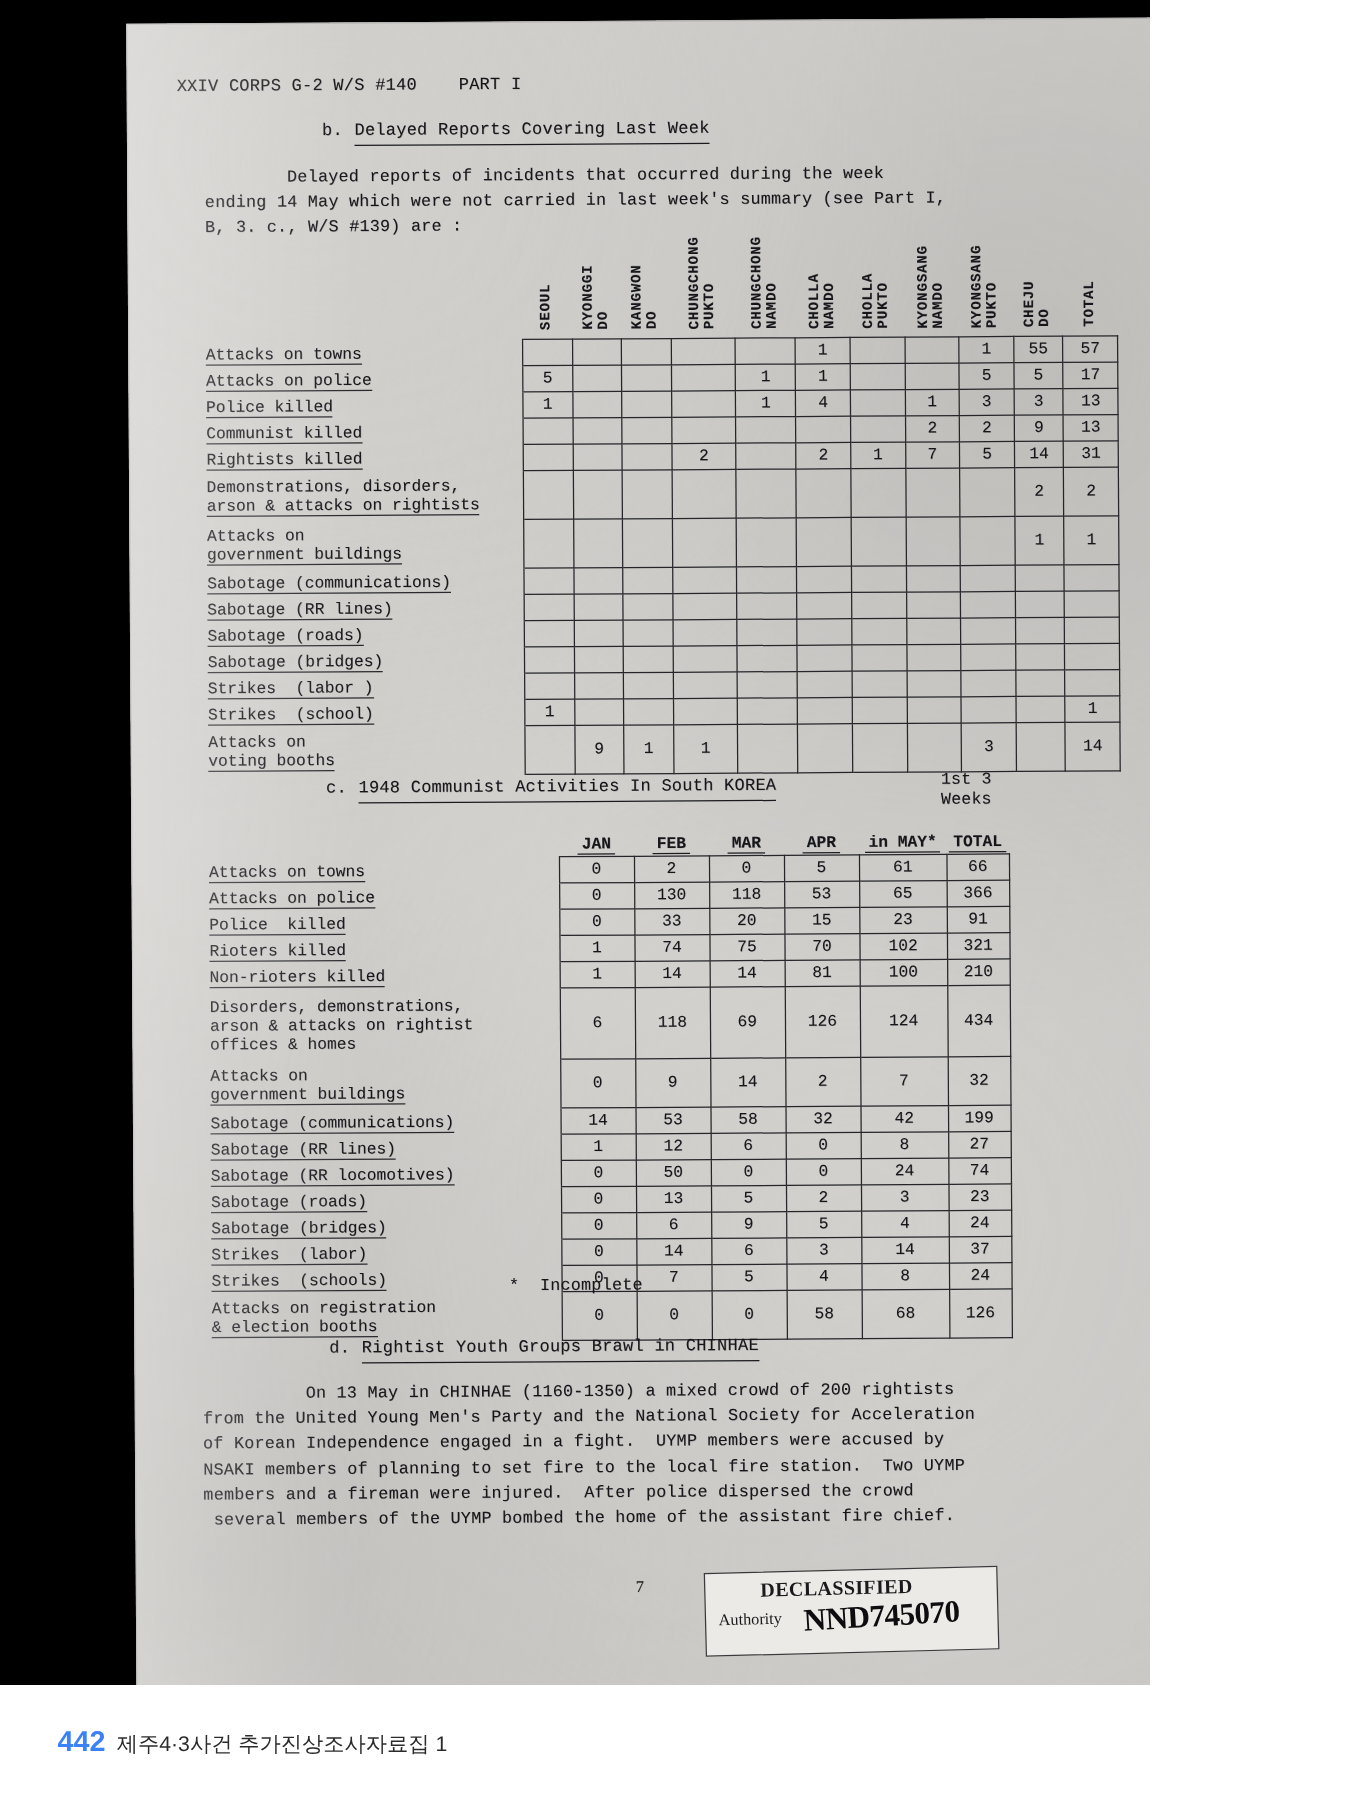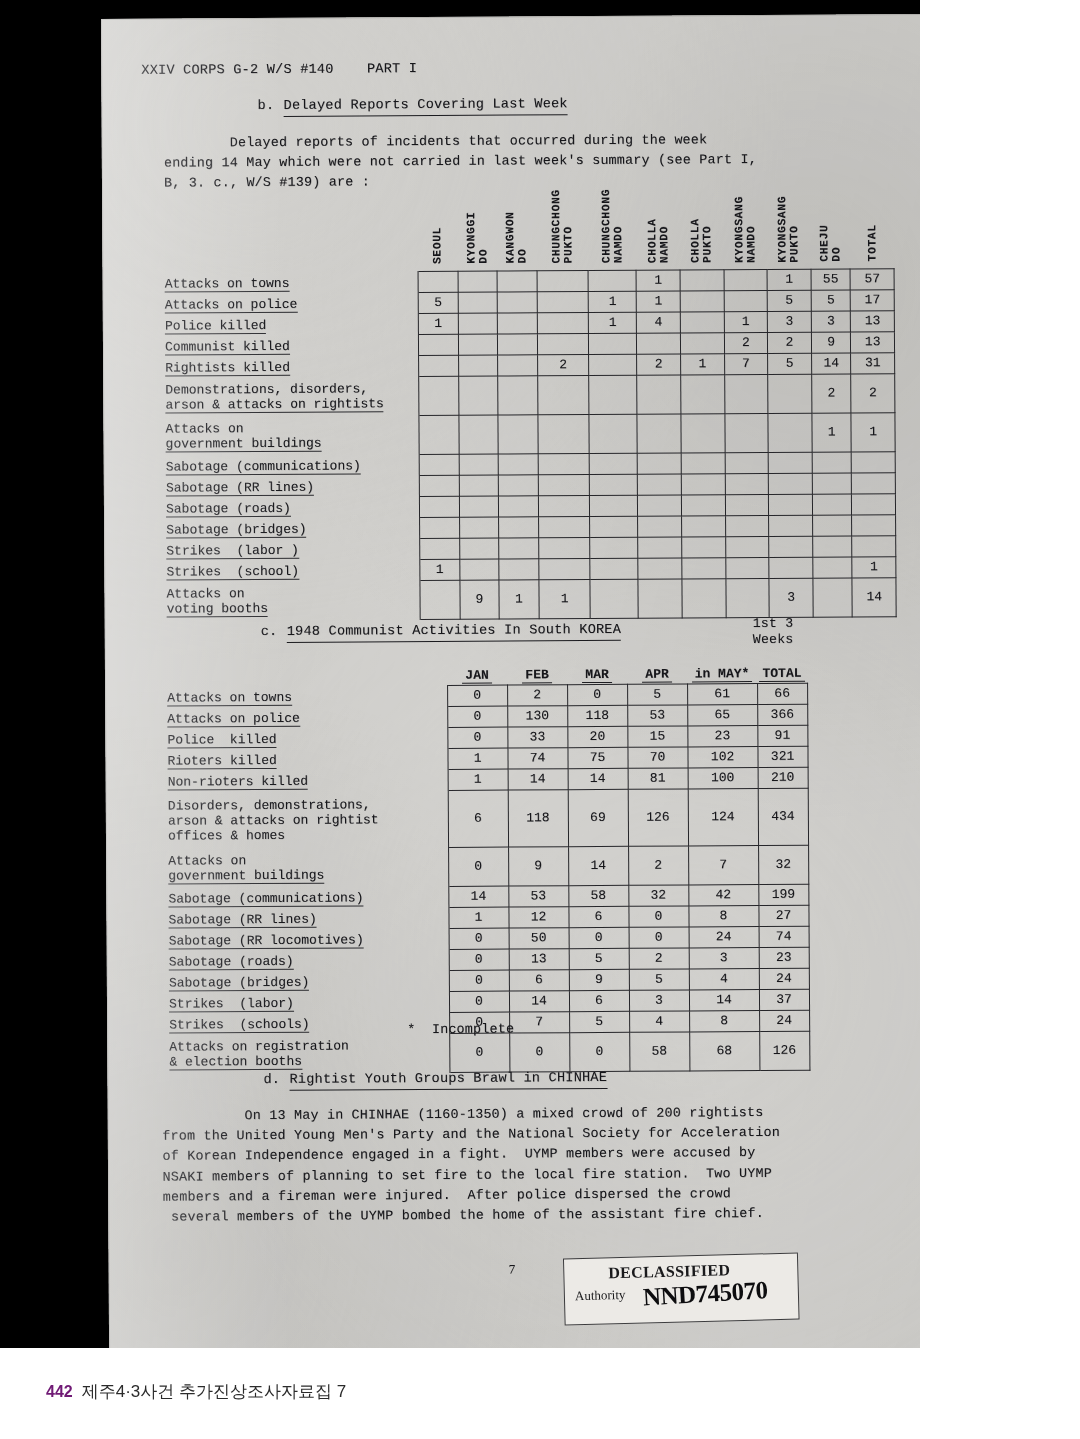--- a/index.html
+++ b/index.html
@@ -128,21 +128,21 @@
     font-family:"Liberation Serif",serif;color:#0d0d0f;
     letter-spacing:-0.5px;transform:rotate(-2deg);font-weight:bold;
   }
 
   
   #book-footer{
     position:absolute;left:46px;top:1380px;
     font-family:"Liberation Sans","DejaVu Sans",sans-serif;
     color:#2b2b2b;font-size:17px;
   }
-  #book-footer .pgno{font-weight:bold;font-size:16px;margin-right:9px;color:#701a75;}
+  #book-footer .pgno{font-weight:bold;font-size:23px;margin-right:9px;color:#3b82f6;}
 </style>
 </head>
 <body>
 
 <div id="scan-plate">
   <div id="paper">
     <div id="sheet">
 
       <div class="tw" id="doc-header">XXIV CORPS G-2 W/S #140    PART I</div>
 
@@ -578,14 +578,14 @@
         <div class="st-title">DECLASSIFIED</div>
         <div class="st-auth">Authority</div>
         <div class="st-code">NND745070</div>
       </div>
 
     </div>
   </div>
 </div>
 
 <div id="book-footer">
-  <span class="pgno">442</span><span>제주4·3사건 추가진상조사자료집 7</span>
+  <span class="pgno">442</span><span>제주4·3사건 추가진상조사자료집 1</span>
 </div>
 
 </body></html>

